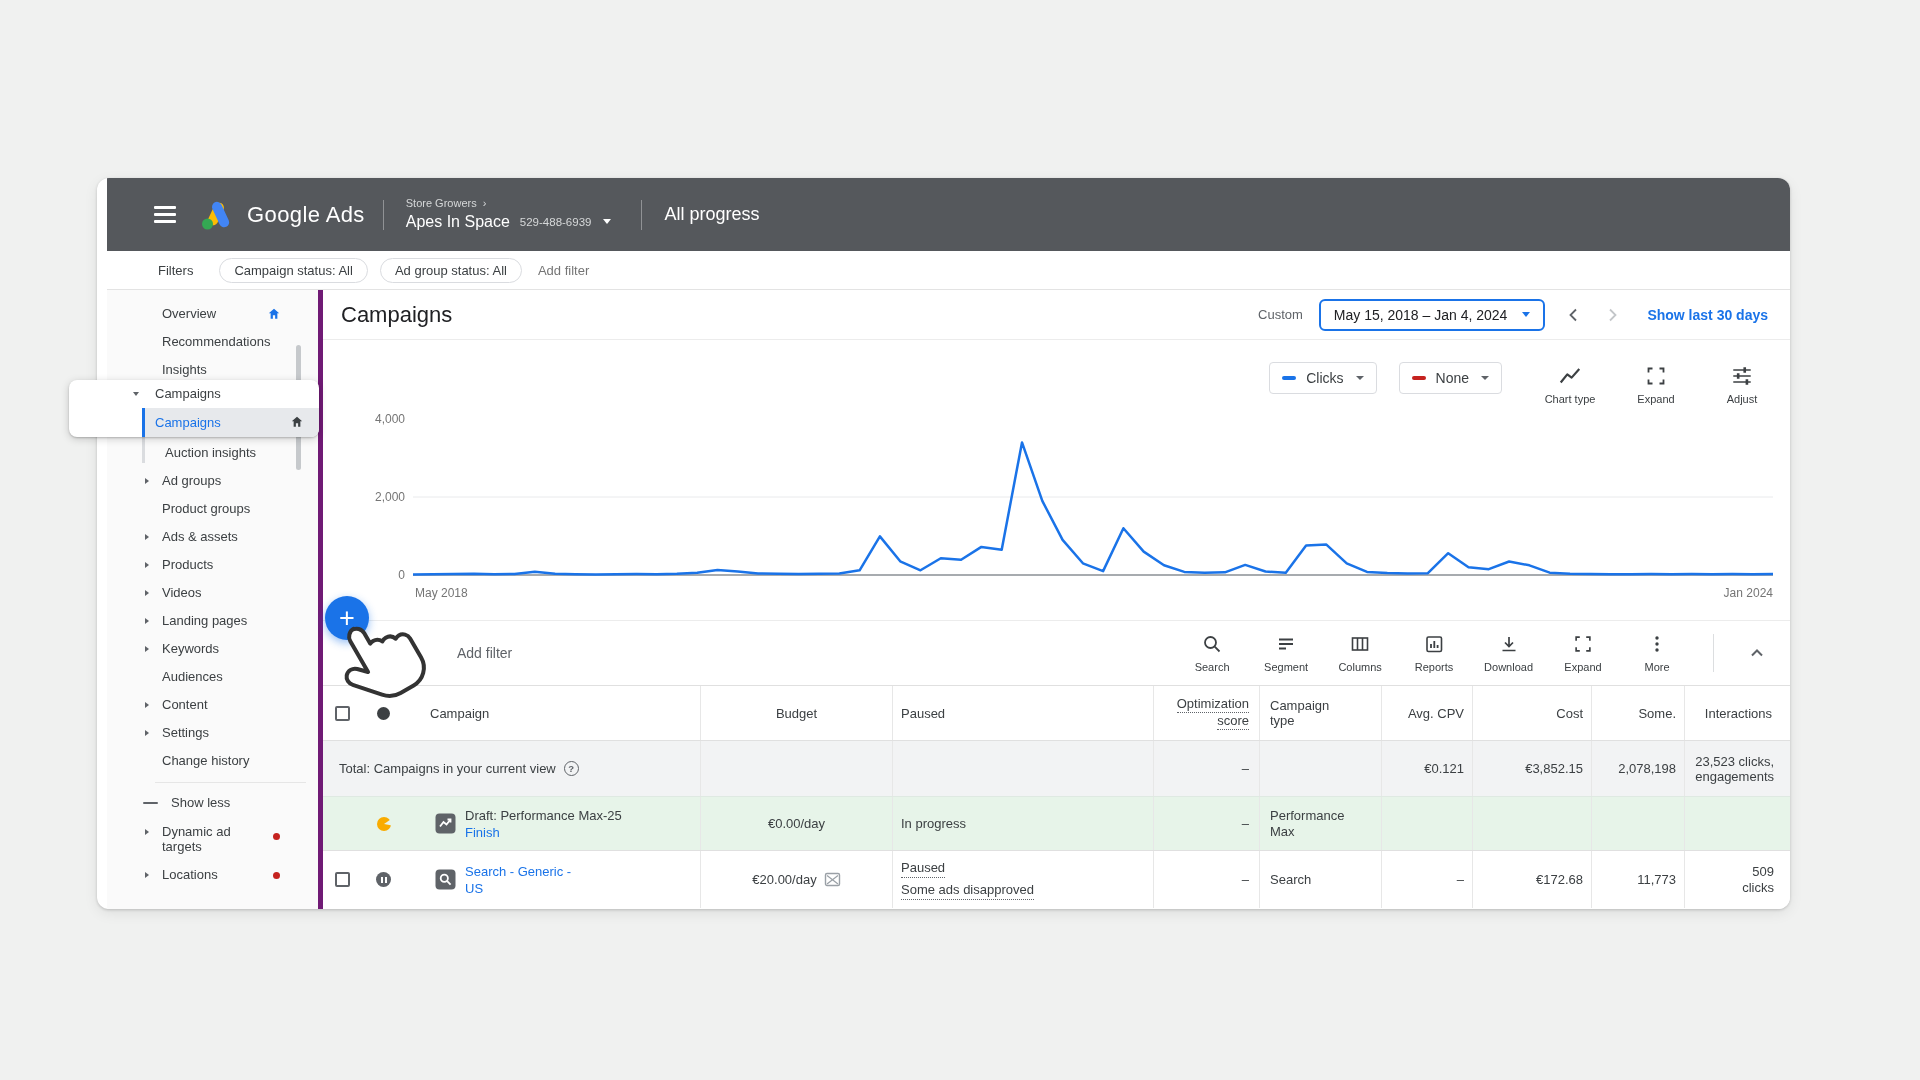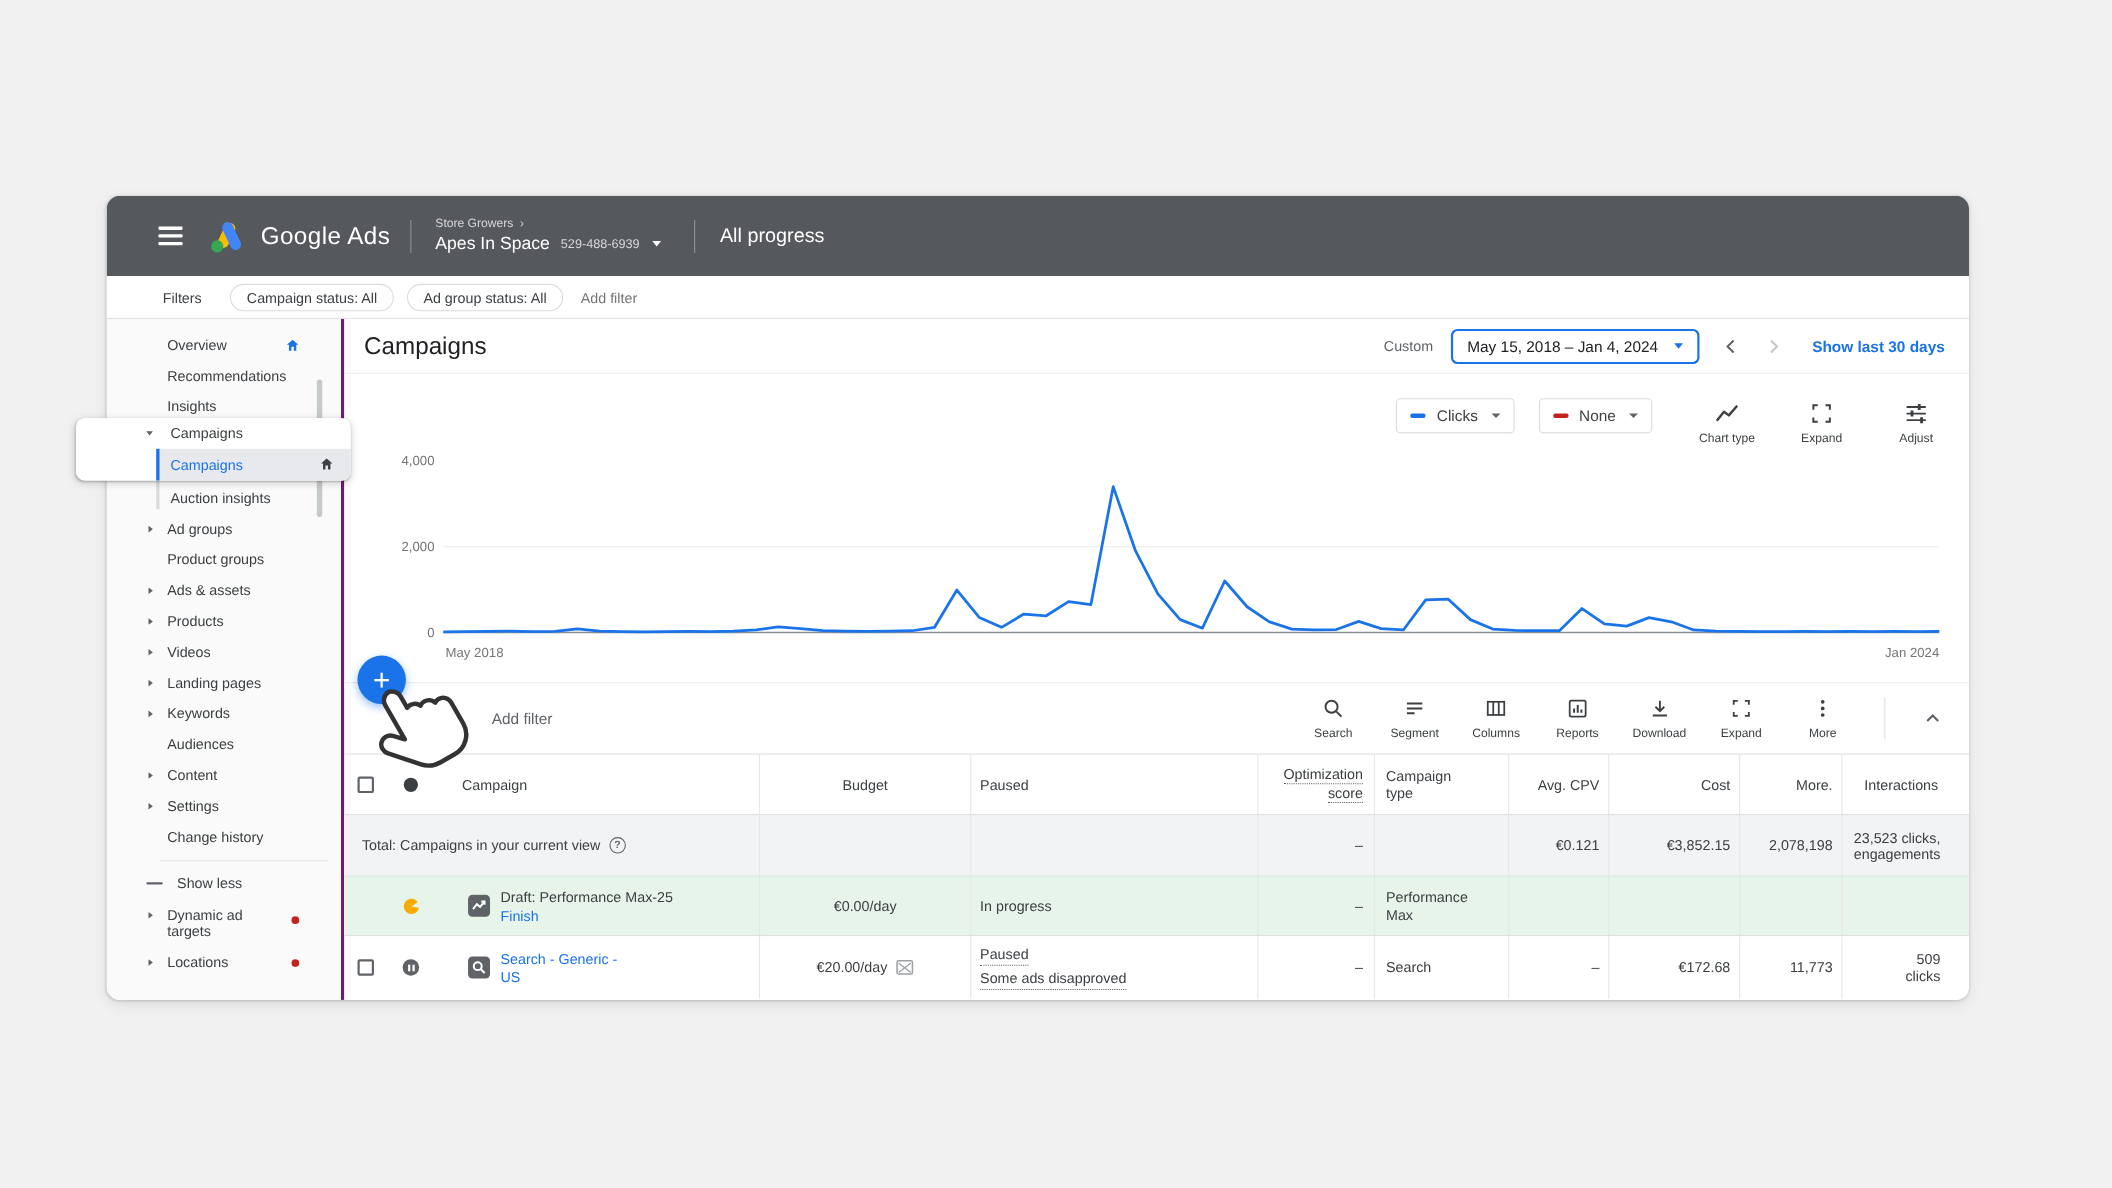--- a/index.html
+++ b/index.html
@@ -1,21 +1,21 @@
 <!DOCTYPE html>
 <html><head>
 <meta charset="utf-8">
 <style>
   * { margin:0; padding:0; box-sizing:border-box; }
   html,body { width:1920px; height:1080px; font-family:"Liberation Sans", sans-serif; }
   .page { position:relative; width:1920px; height:1080px; background:#f0f1f0; overflow:hidden; }
 
   
   .app-card { position:absolute; left:97px; top:178px; width:1693px; height:731px; background:#fff;
-    border-radius:12px; box-shadow:0 1px 3px rgba(0,0,0,.18), 0 4px 14px rgba(0,0,0,.08); overflow:hidden; }
+    border-radius:12px; box-shadow:0 1px 3px rgba(0,0,0,.18), 0 4px 14px rgba(0,0,0,.08); overflow:hidden;padding-left:10px; }
 
   
   .topbar { height:73px; background:#55585c; display:flex; align-items:center; color:#fff; }
   .burger { margin-left:47px; width:22px; cursor:pointer; }
   .burger i { display:block; height:2.5px; background:#fff; margin:4.5px 0; border-radius:1px; }
   .logo { margin-left:23px; }
   .product { margin-left:14px; font-size:22px; letter-spacing:.4px; color:#fff; }
   .tb-div { width:1px; height:30px; background:rgba(255,255,255,.35); margin-left:18px; }
   .crumbs { margin-left:22px; display:flex; flex-direction:column; line-height:1.25; cursor:pointer; }
   .crumb-top { font-size:11px; color:#d6d8d9; display:flex; align-items:flex-end; gap:6px; }
@@ -30,21 +30,21 @@
   .filterbar { height:39px; background:#fff; border-bottom:1px solid #e3e3e3; display:flex; align-items:center; padding-left:51px; }
   .fb-label { font-size:13px; font-weight:500; color:#3c4043; }
   .pill { margin-left:26px; border:1px solid #dadce0; border-radius:15px; padding:4px 14px; font-size:13px; font-weight:500; color:#3c4043; background:#fff; cursor:pointer; }
   .pill + .pill { margin-left:12px; }
   .fb-add { margin-left:16px; font-size:13px; color:#757575; cursor:pointer; }
 
   
   .body { display:flex; height:619px; }
 
   
-  .sidebar { width:216px; background:#fafafa; border-right:3px solid #701a75; position:relative; padding-top:10px;
+  .sidebar { width:216px; background:#fafafa; border-right:5px solid #701a75; position:relative; padding-top:10px;
     font-size:13px; color:#3c4043; flex-shrink:0; }
   .side-list { list-style:none; }
   .si { position:relative; height:28px; line-height:28px; cursor:pointer; }
   .si .lbl { margin-left:55px; }
   .si.sub .lbl { margin-left:58px; }
   .car { position:absolute; left:38px; top:11px; width:0; height:0; }
   .car.r { border-top:3.5px solid transparent; border-bottom:3.5px solid transparent; border-left:4.5px solid #5f6368; }
   .spacer { height:55px; }
   .side-home { position:absolute; right:36px; top:6px; width:16px; height:16px; }
   .red-dot { position:absolute; right:38px; top:11px; width:7px; height:7px; border-radius:50%; background:#c5221f; }
@@ -419,21 +419,21 @@
           <div class="cell h-opt vb">
             <span class="dotted">Optimization</span>
             <span class="dotted">score</span>
           </div>
           <div class="cell h-type vb">
             <span>Campaign</span>
             <span>type</span>
           </div>
           <div class="cell c-right vb">Avg. CPV</div>
           <div class="cell c-right vb">Cost</div>
-          <div class="cell c-right vb">More.</div>
+          <div class="cell c-right vb">Some.</div>
           <div class="cell c-right vb">Interactions</div>
         </div>
 
         <div class="grid-row row-total">
           <div class="cell total-label">
             <span>Total: Campaigns in your current view</span>
             <span class="qmark">?</span>
           </div>
           <div class="cell vb"></div>
           <div class="cell vb"></div>

